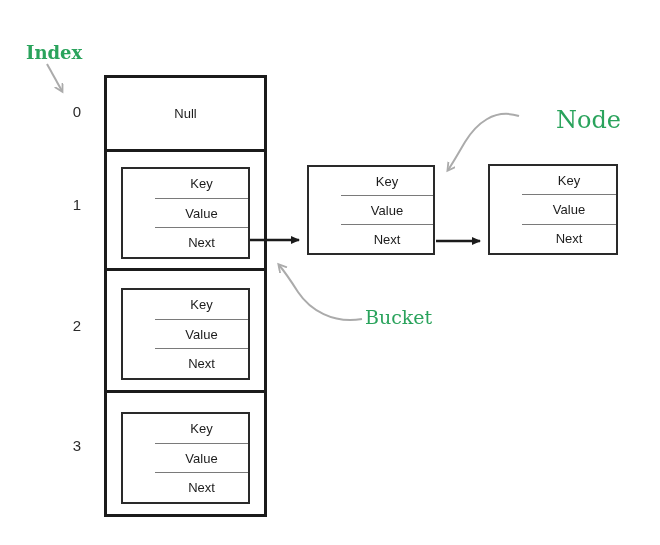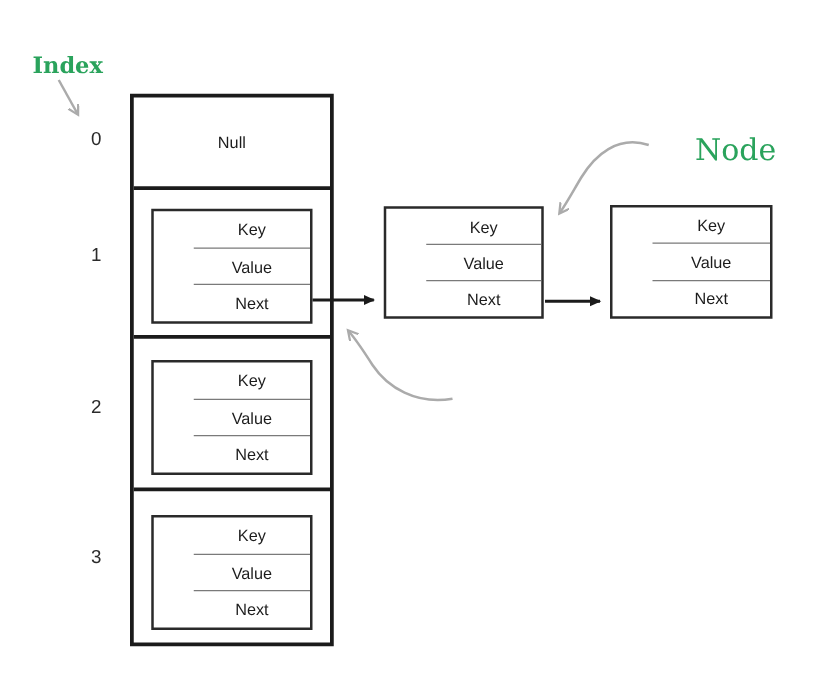--- a/index.html
+++ b/index.html
@@ -84,20 +84,21 @@
     z-index: 5;
   }
 </style>
 </head>
 <body>
 
 <div class="canvas">
 
   <div class="green-label index-label">Index</div>
   <div class="green-label node-label">Node</div>
+  <div class="green-label bucket-label">Bucket</div>
 
   <div class="idx idx0">0</div>
   <div class="idx idx1">1</div>
   <div class="idx idx2">2</div>
   <div class="idx idx3">3</div>
 
   <div class="column">
     <div class="bucket bucket-0">
       <div class="null-text">Null</div>
     </div>

